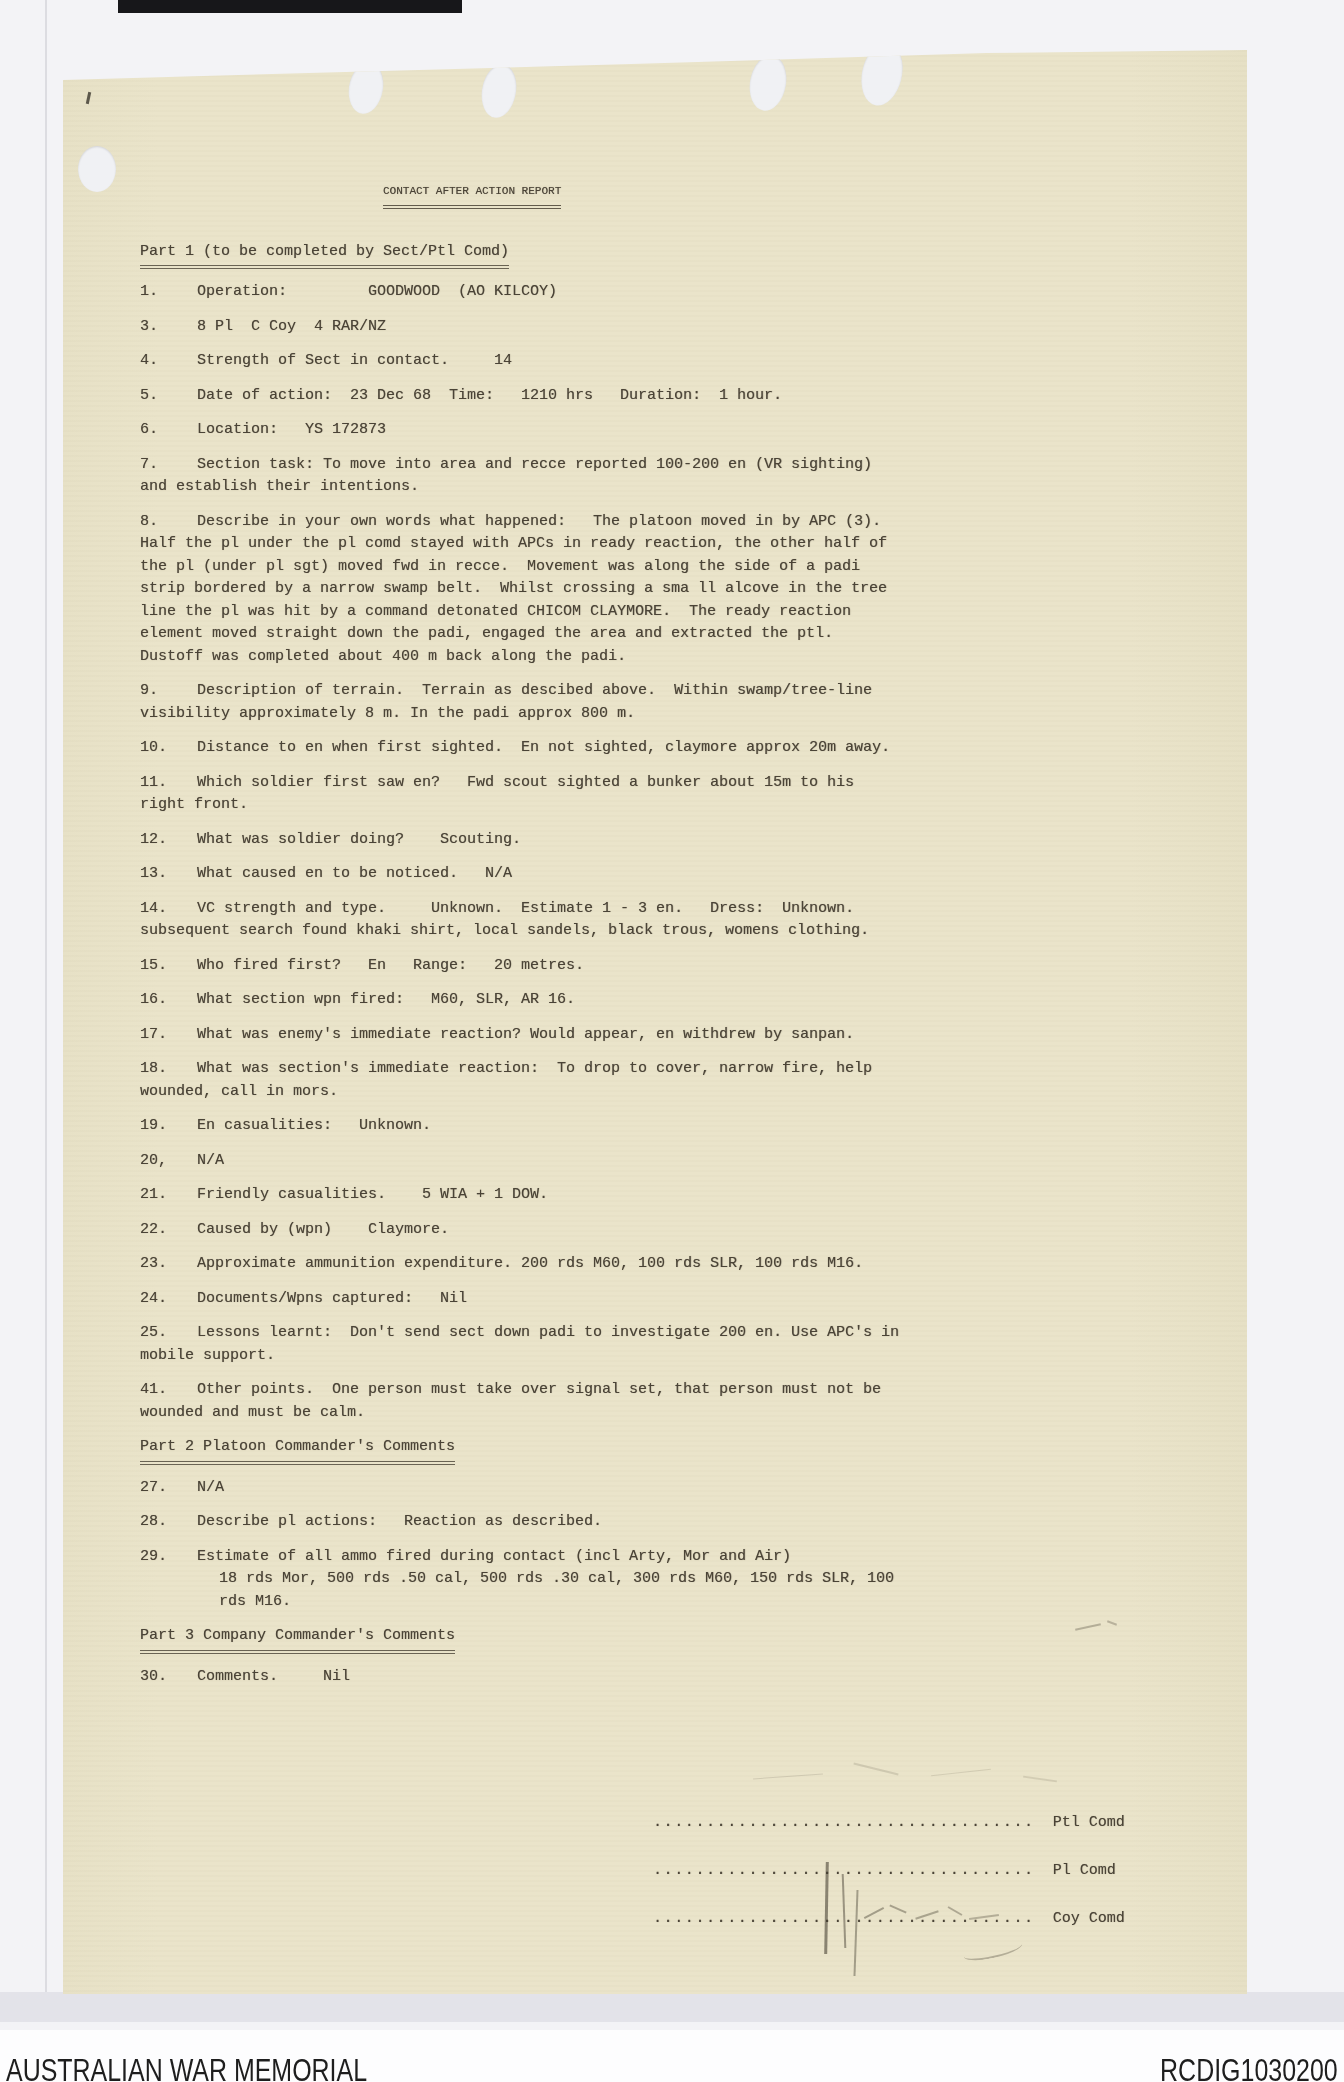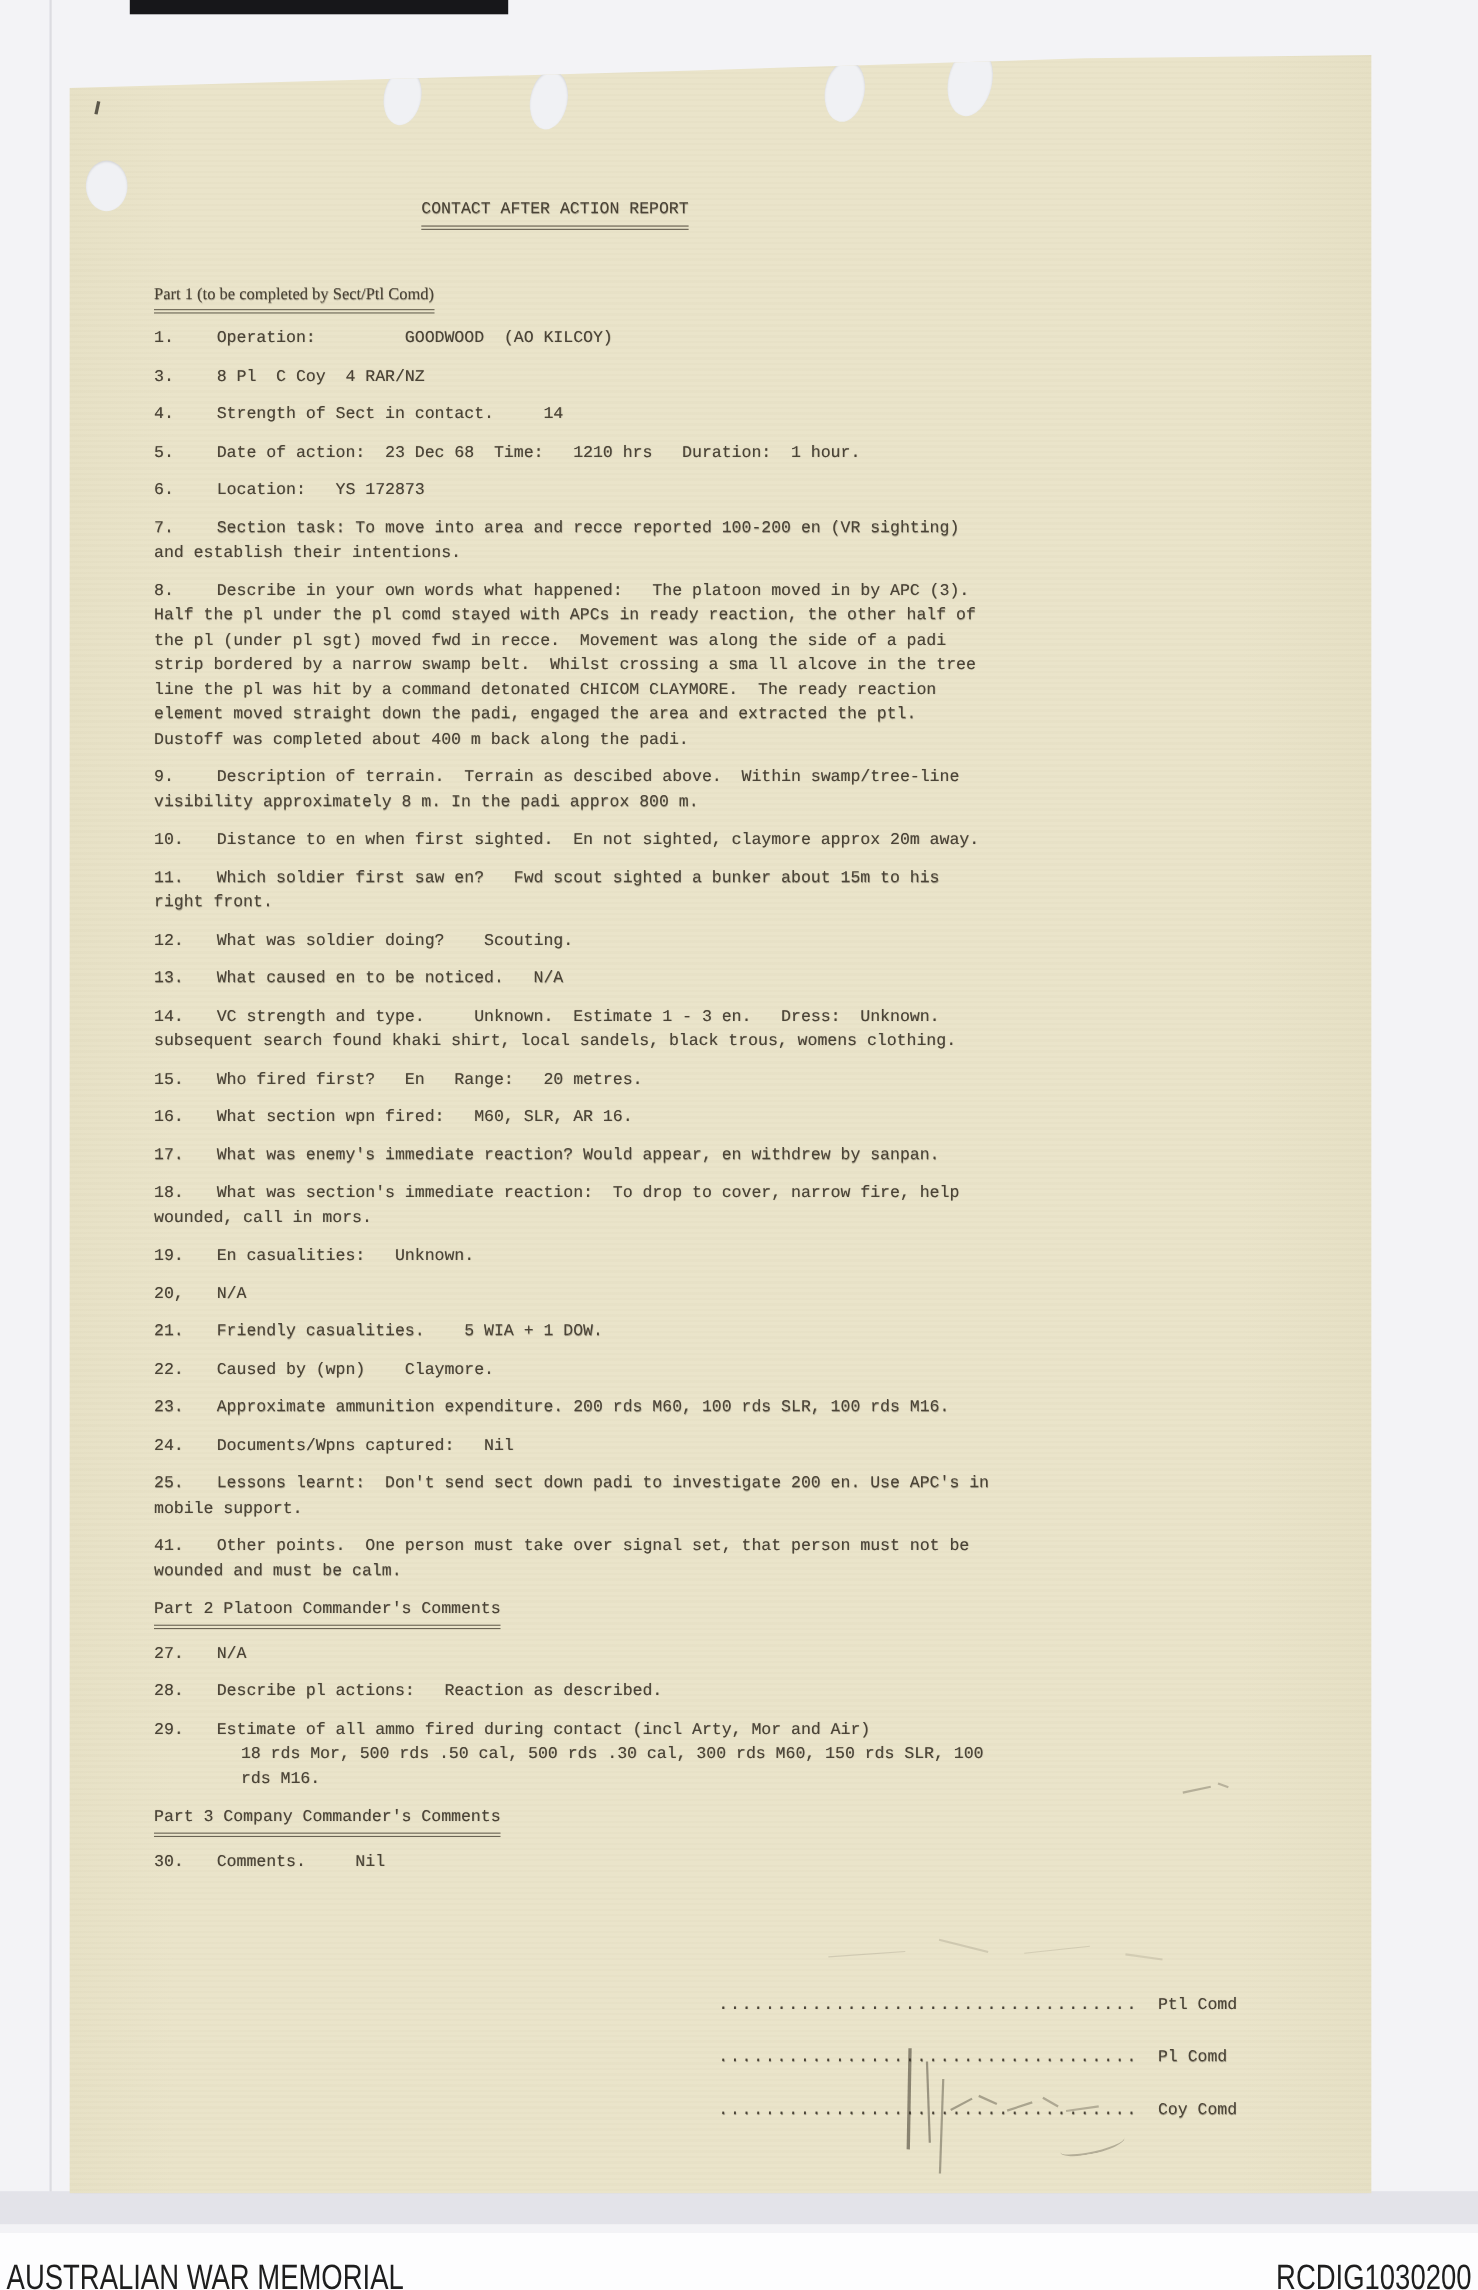--- a/index.html
+++ b/index.html
@@ -33,30 +33,30 @@
 
   
   .typed{
     position:absolute;left:77px;top:130px;width:768px;
     font-size:15px;line-height:22.5px;
     color:#4a4336;
     text-shadow:0.3px 0.3px 0.7px rgba(74,67,54,0.55);
   }
   .doc-title{
     display:inline-block;margin:0 0 0 243px;
-    font-size:15px;font-weight:normal;
+    font-size:11px;font-weight:normal;
     border-bottom:4px double rgba(74,67,54,0.85);
     padding-bottom:2px;white-space:pre;
   }
   .part-head{
     display:inline-block;margin:0;
     border-bottom:4px double rgba(74,67,54,0.8);
     padding-bottom:2px;white-space:pre;
   }
-  .h1gap{margin-top:48px;font-family:Liberation Serif, serif;}
+  .h1gap{margin-top:32px;}
   .item{margin:12px 0 0 0;}
   .num{display:inline-block;width:57px;white-space:pre;vertical-align:top;}
   .itext{white-space:pre-wrap;}
   .cont{margin-left:79px;white-space:pre-wrap;}
 
   
   .sig-block{position:absolute;left:513px;top:1632px;width:420px;}
   .sig-row{margin:0 0 25.5px 0;white-space:pre;}
   .sig-dots{letter-spacing:1.6px;}
   .sig-label{white-space:pre;margin-top:22px;}

